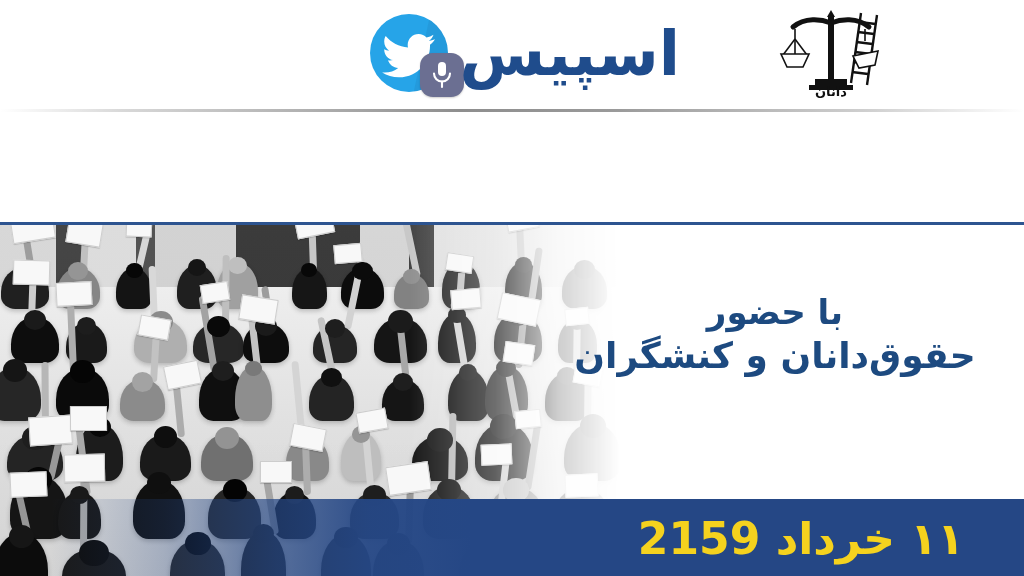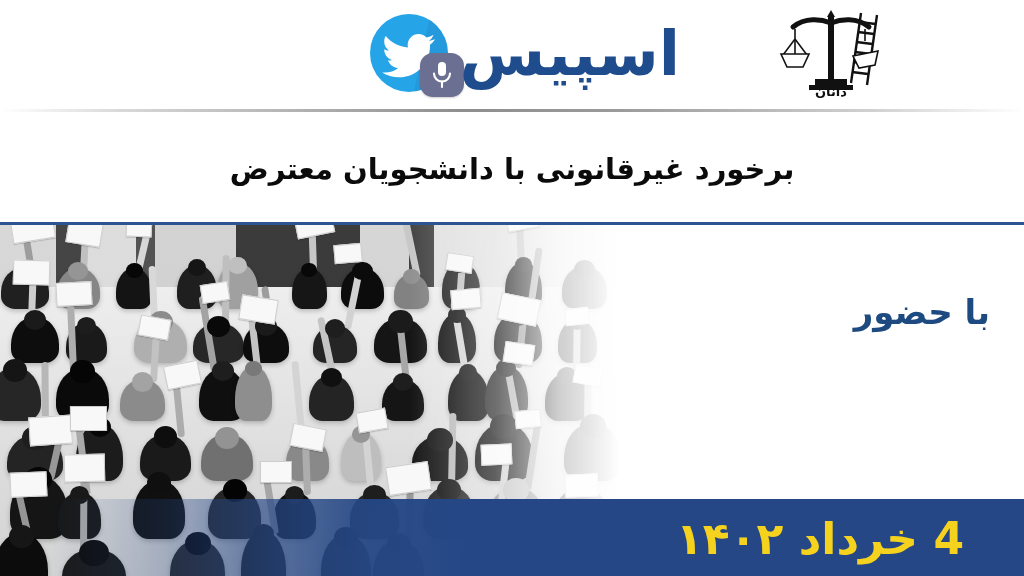--- a/index.html
+++ b/index.html
@@ -209,21 +209,21 @@
     border: 1px solid #cdc9c2;
     box-shadow: 0 1px 1px rgba(0,0,0,0.18);
   }
 
   
   .guests {
     position: absolute;
     right: 34px;
     top: 292px;
     width: 430px;
-    text-align: right;
+    text-align: center;
     direction: rtl;
     color: #1d4a80;
     font-weight: 700;
     line-height: 1.18;
   }
   .guests-line1 { font-size: 34px; }
   .guests-line2 { font-size: 36px; margin-top: 3px; white-space: nowrap; }
 
   
   .date-band {
@@ -314,21 +314,20 @@
           <path d="M74 51 L99 46 L96 60 L80 63 Z" fill="#ffffff"></path>
         </g>
       </svg>
     </div>
     <div class="brand-name">دانان</div>
 
     <div class="header-divider"></div>
   </div>
 
   <div class="title-block">
-    <div class="title-line2">برخورد غیرقانونی با دانشجویان معترض</div>
   </div>
   <div class="title-rule"></div>
 
   <div class="photo-area">
     <div class="photo">
       <div class="floor"></div>
       <div class="backwall"></div>
       <div id="crowd">
           <div class="person" style="left: 0.862049px; top: 42.4835px; width: 48.0016px; height: 41.5165px; background: rgb(36, 36, 38); z-index: 10; box-shadow: rgba(0, 0, 0, 0.22) 0px 2px 5px;"></div>
           <div class="person" style="left: 13.8225px; top: 35.4176px; width: 22.0807px; height: 20.3143px; border-radius: 50%; background: rgb(20, 20, 20); z-index: 11;"></div>
@@ -511,19 +510,20 @@
           <div class="person" style="left: 544.948px; top: 316.7px; width: 51.714px; height: 53.3001px; background: rgb(14, 14, 16); z-index: 15; box-shadow: rgba(0, 0, 0, 0.22) 0px 2px 5px;"></div>
           <div class="person" style="left: 558.911px; top: 309.088px; width: 23.7884px; height: 21.8854px; border-radius: 50%; background: rgb(20, 20, 20); z-index: 16;"></div>
           <div class="arm" style="left: 577.529px; top: 260.988px; height: 59.2798px; background: rgb(218, 210, 200); transform: rotate(7.34277deg); z-index: 14;"></div>
           <div class="sign" style="left: 564.97px; top: 248.988px; width: 31.1179px; height: 20.5378px; transform: rotate(-2.71937deg); z-index: 35;"></div>
         </div>
     </div>
   </div>
 
   <div class="guests">
     <div class="guests-line1">با حضور</div>
+    <div class="guests-line2">حقوق‌دانان و کنشگران</div>
   </div>
 
   <div class="date-band">
-    <div class="date-text">4 خرداد ۱۴۰۲</div>
+    <div class="date-text">۱۱ خرداد 2159</div>
   </div>
 
 </div>
 
 </body></html>

